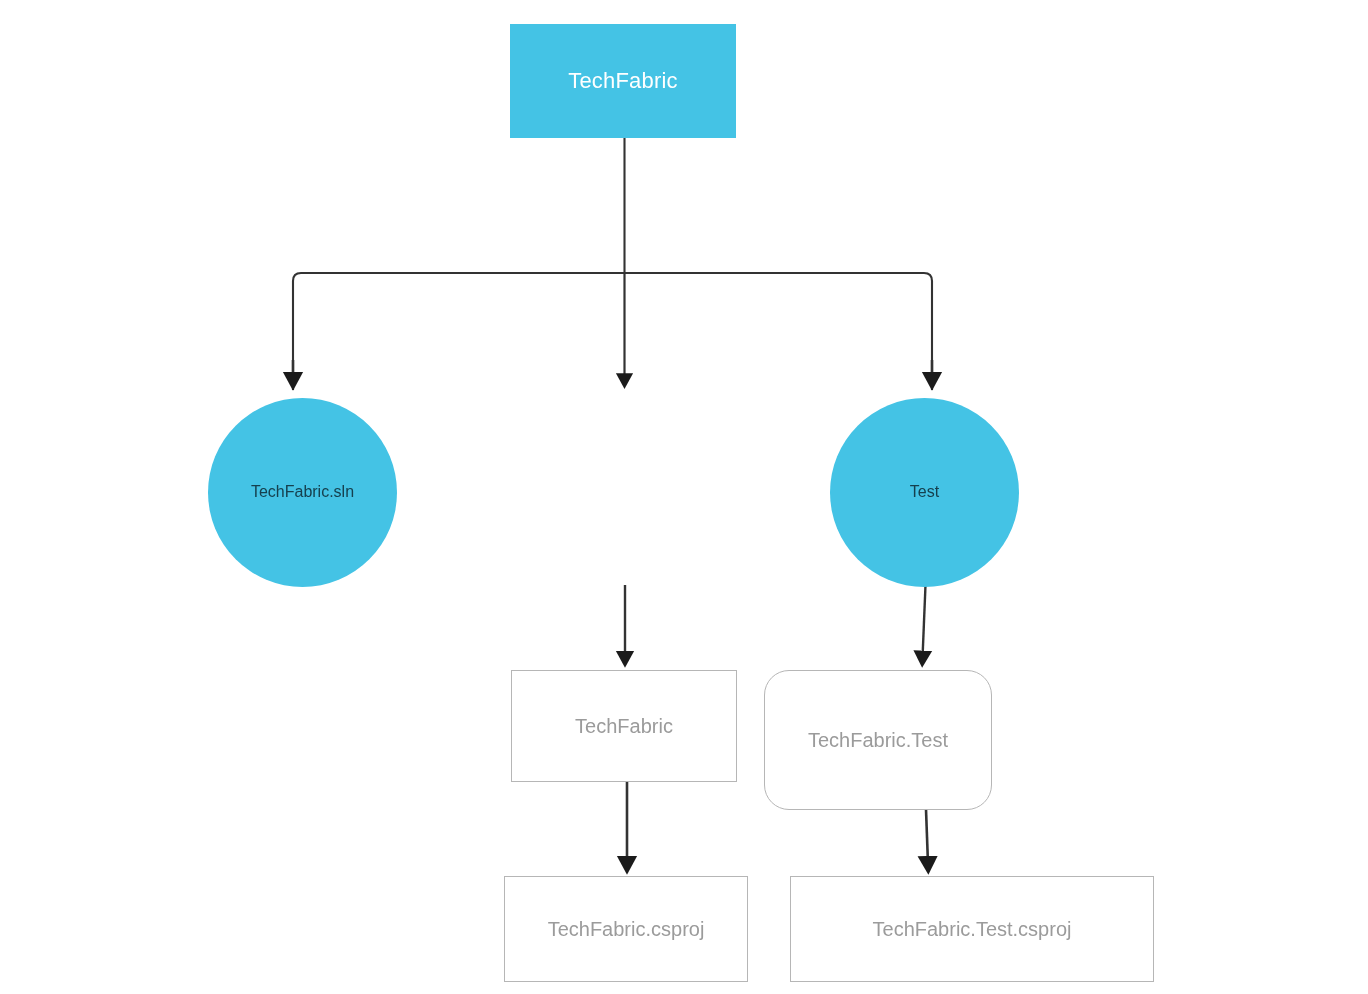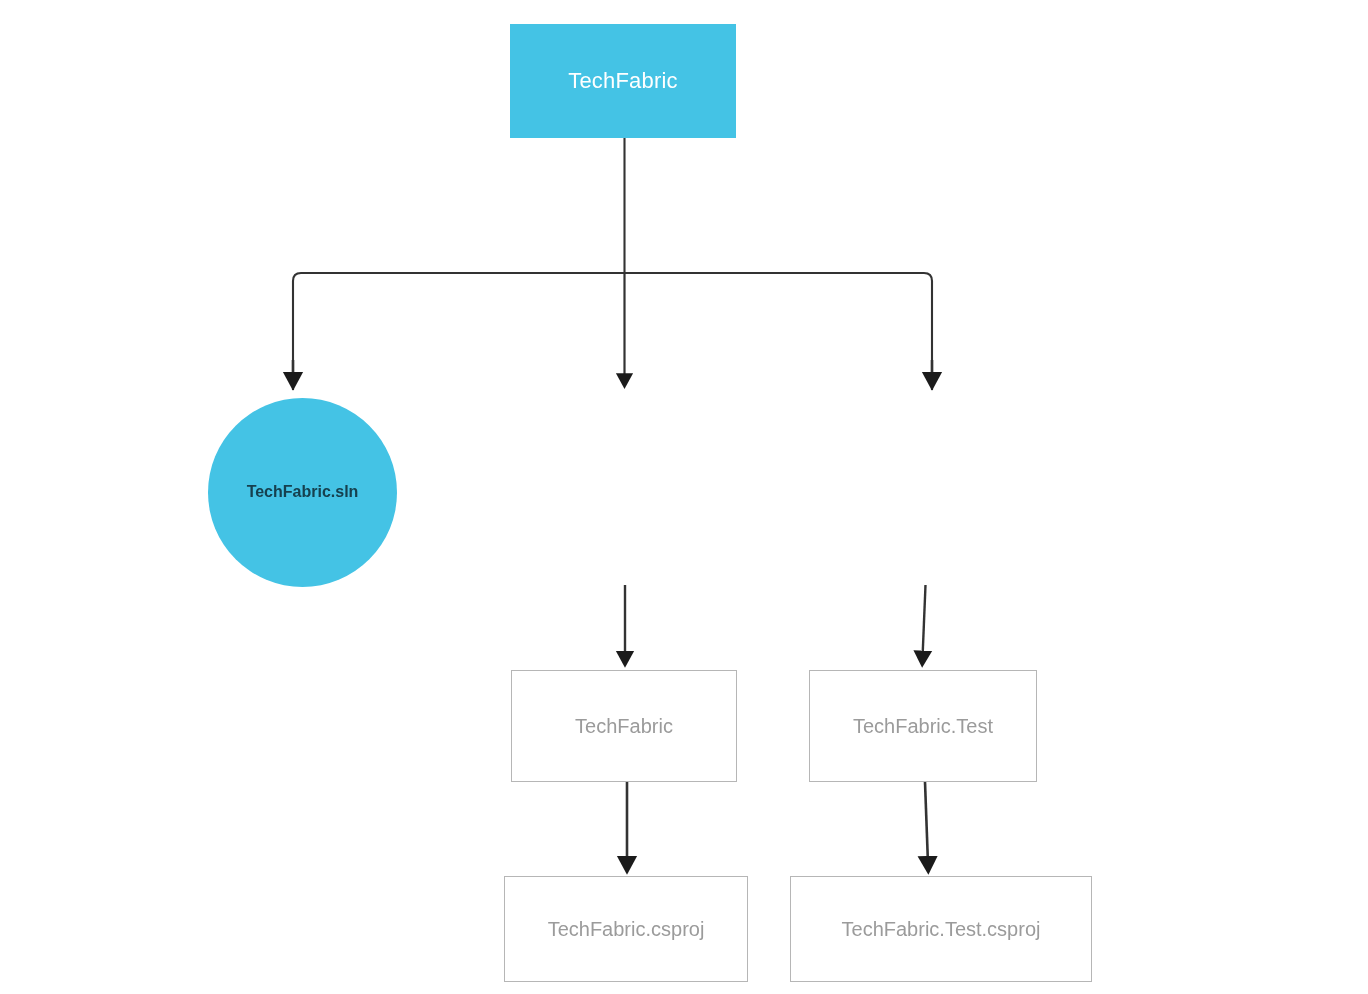--- a/index.html
+++ b/index.html
@@ -42,21 +42,21 @@
     color: #ffffff;
     font-size: 22px;
     font-weight: 400;
     letter-spacing: 0.2px;
   }
   .node-circle {
     background: #44c3e5;
     color: #16404e;
     border-radius: 50%;
     font-size: 16px;
-    font-weight: 700;
+    font-weight: 400;
   }
   .node-rect-plain {
     background: #ffffff;
     border: 1px solid #b6b6b6;
     color: #9b9b9b;
     font-size: 20px;
     font-weight: 400;
   }
   .node-label {
     display: block;
@@ -96,30 +96,33 @@
 
   <div class="node node-rect-root" style="left:510px; top:24px; width:226px; height:114px;">
     <span class="node-label">TechFabric</span>
   </div>
 
   <div class="node node-circle" style="left:208px; top:398px; width:189px; height:189px;">
     <span class="node-label">TechFabric.sln</span>
   </div>
 
 
+  <div class="node node-circle" style="left:830px; top:398px; width:189px; height:189px;">
+    <span class="node-label">Test</span>
+  </div>
 
   <div class="node node-rect-plain" style="left:511px; top:670px; width:226px; height:112px;">
     <span class="node-label">TechFabric</span>
   </div>
 
-  <div class="node node-rect-plain" style="left:809px; top:670px; width:228px; height:112px;">
+  <div class="node node-rect-plain" style="left:764px; top:670px; width:228px; height:140px;border-radius:25px;">
     <span class="node-label">TechFabric.Test</span>
   </div>
 
   <div class="node node-rect-plain" style="left:504px; top:876px; width:244px; height:106px;justify-content:center;">
     <span class="node-label">TechFabric.csproj</span>
   </div>
 
-  <div class="node node-rect-plain" style="left:790px; top:876px; width:302px; height:106px;">
+  <div class="node node-rect-plain" style="left:790px; top:876px; width:364px; height:106px;">
     <span class="node-label">TechFabric.Test.csproj</span>
   </div>
 
 </div>
 
 </body></html>

